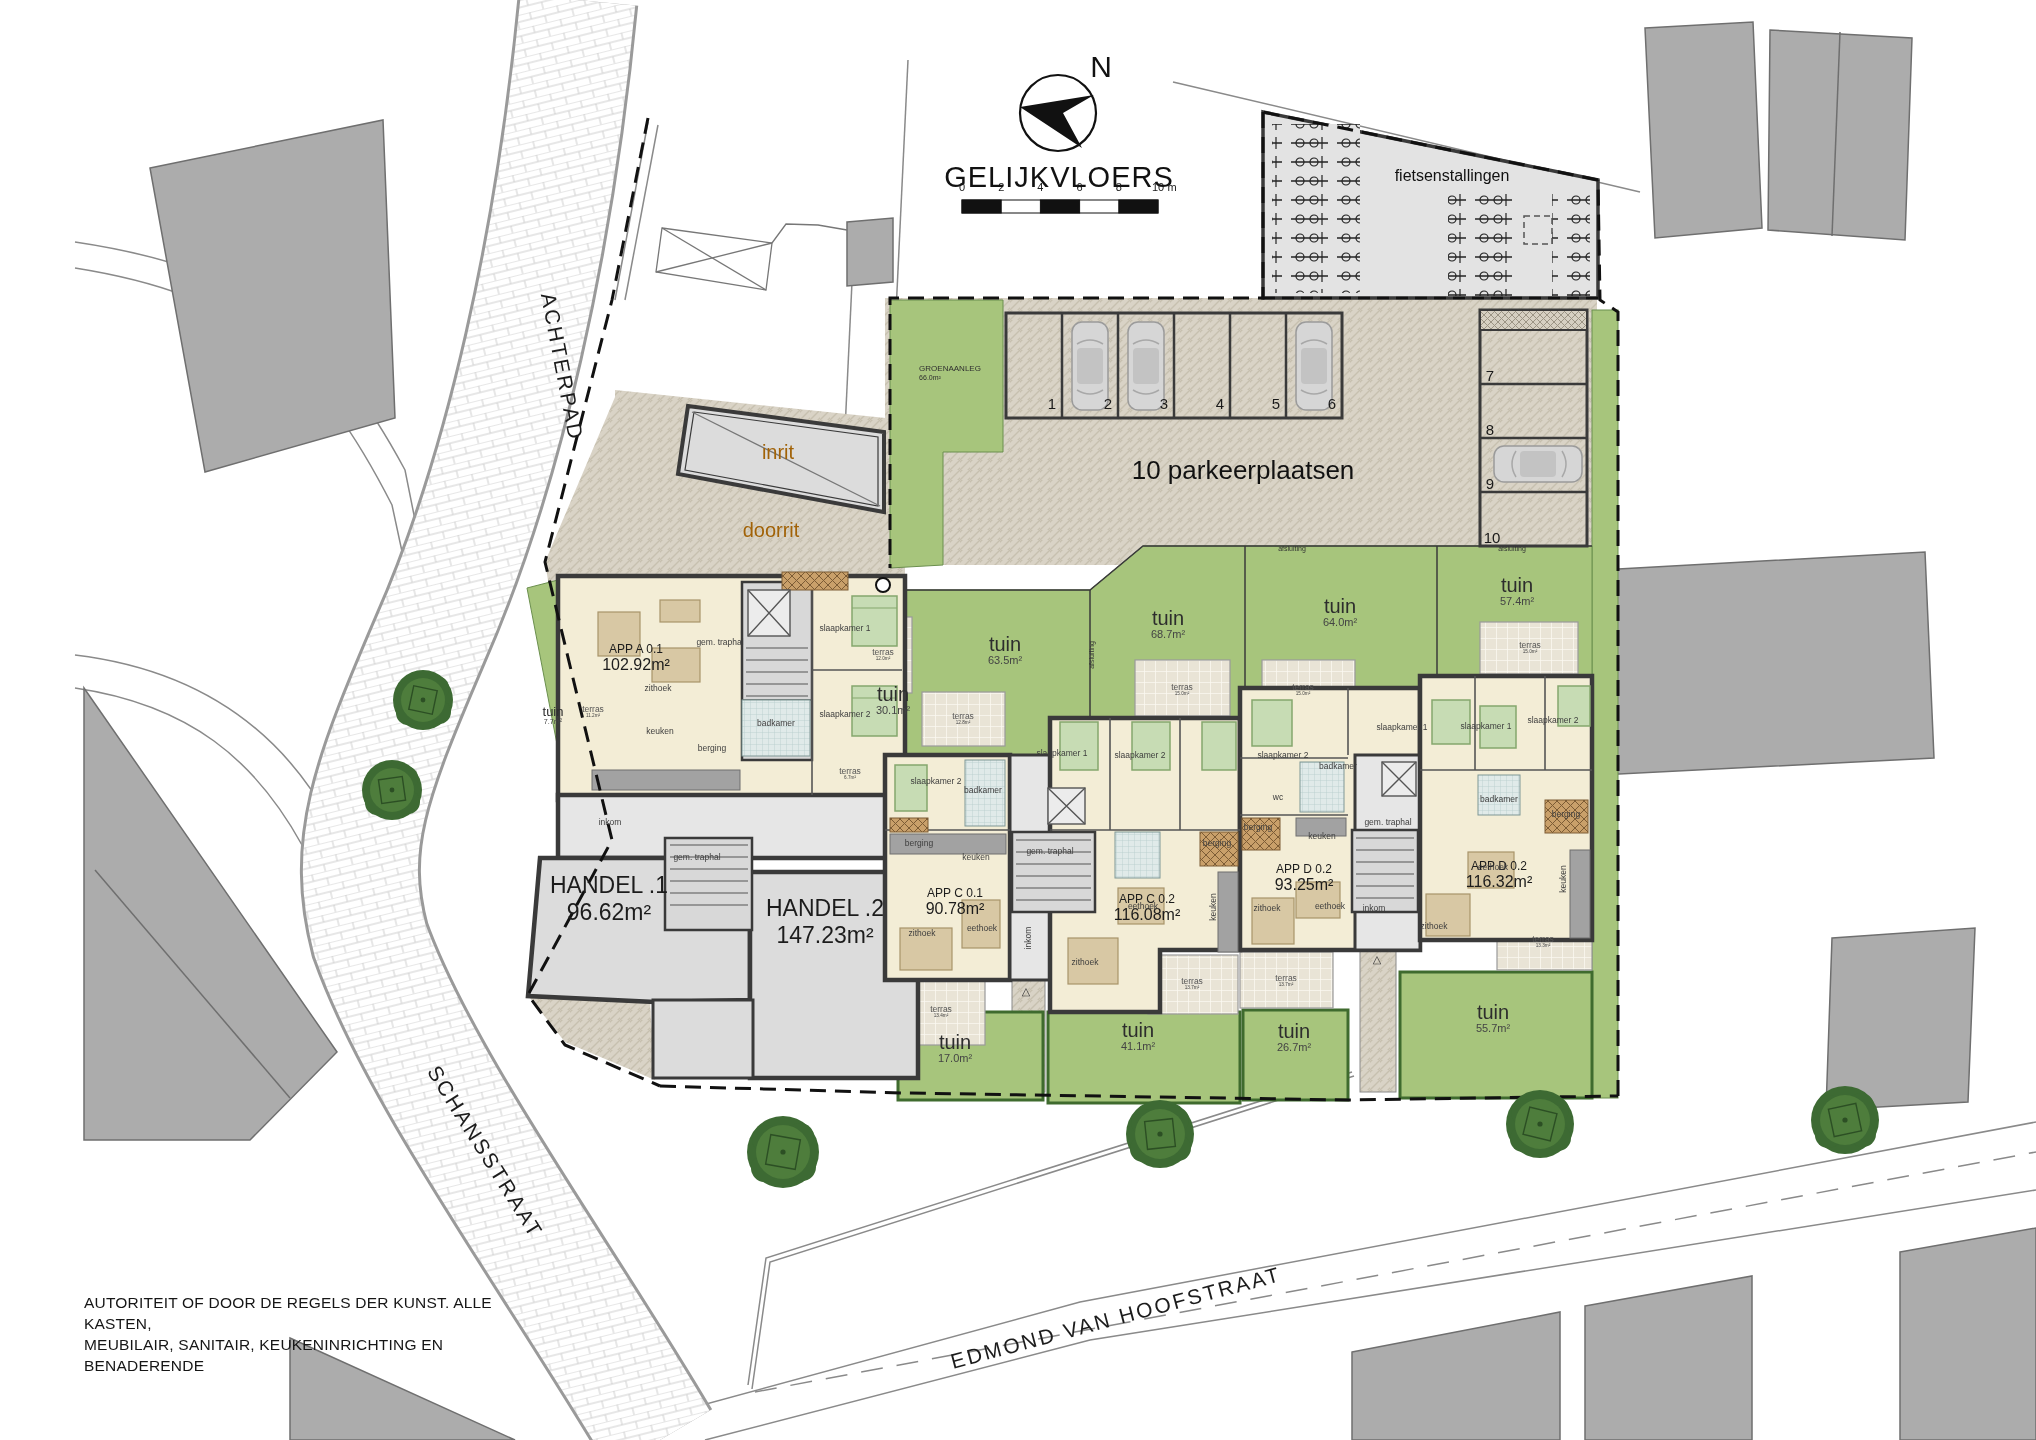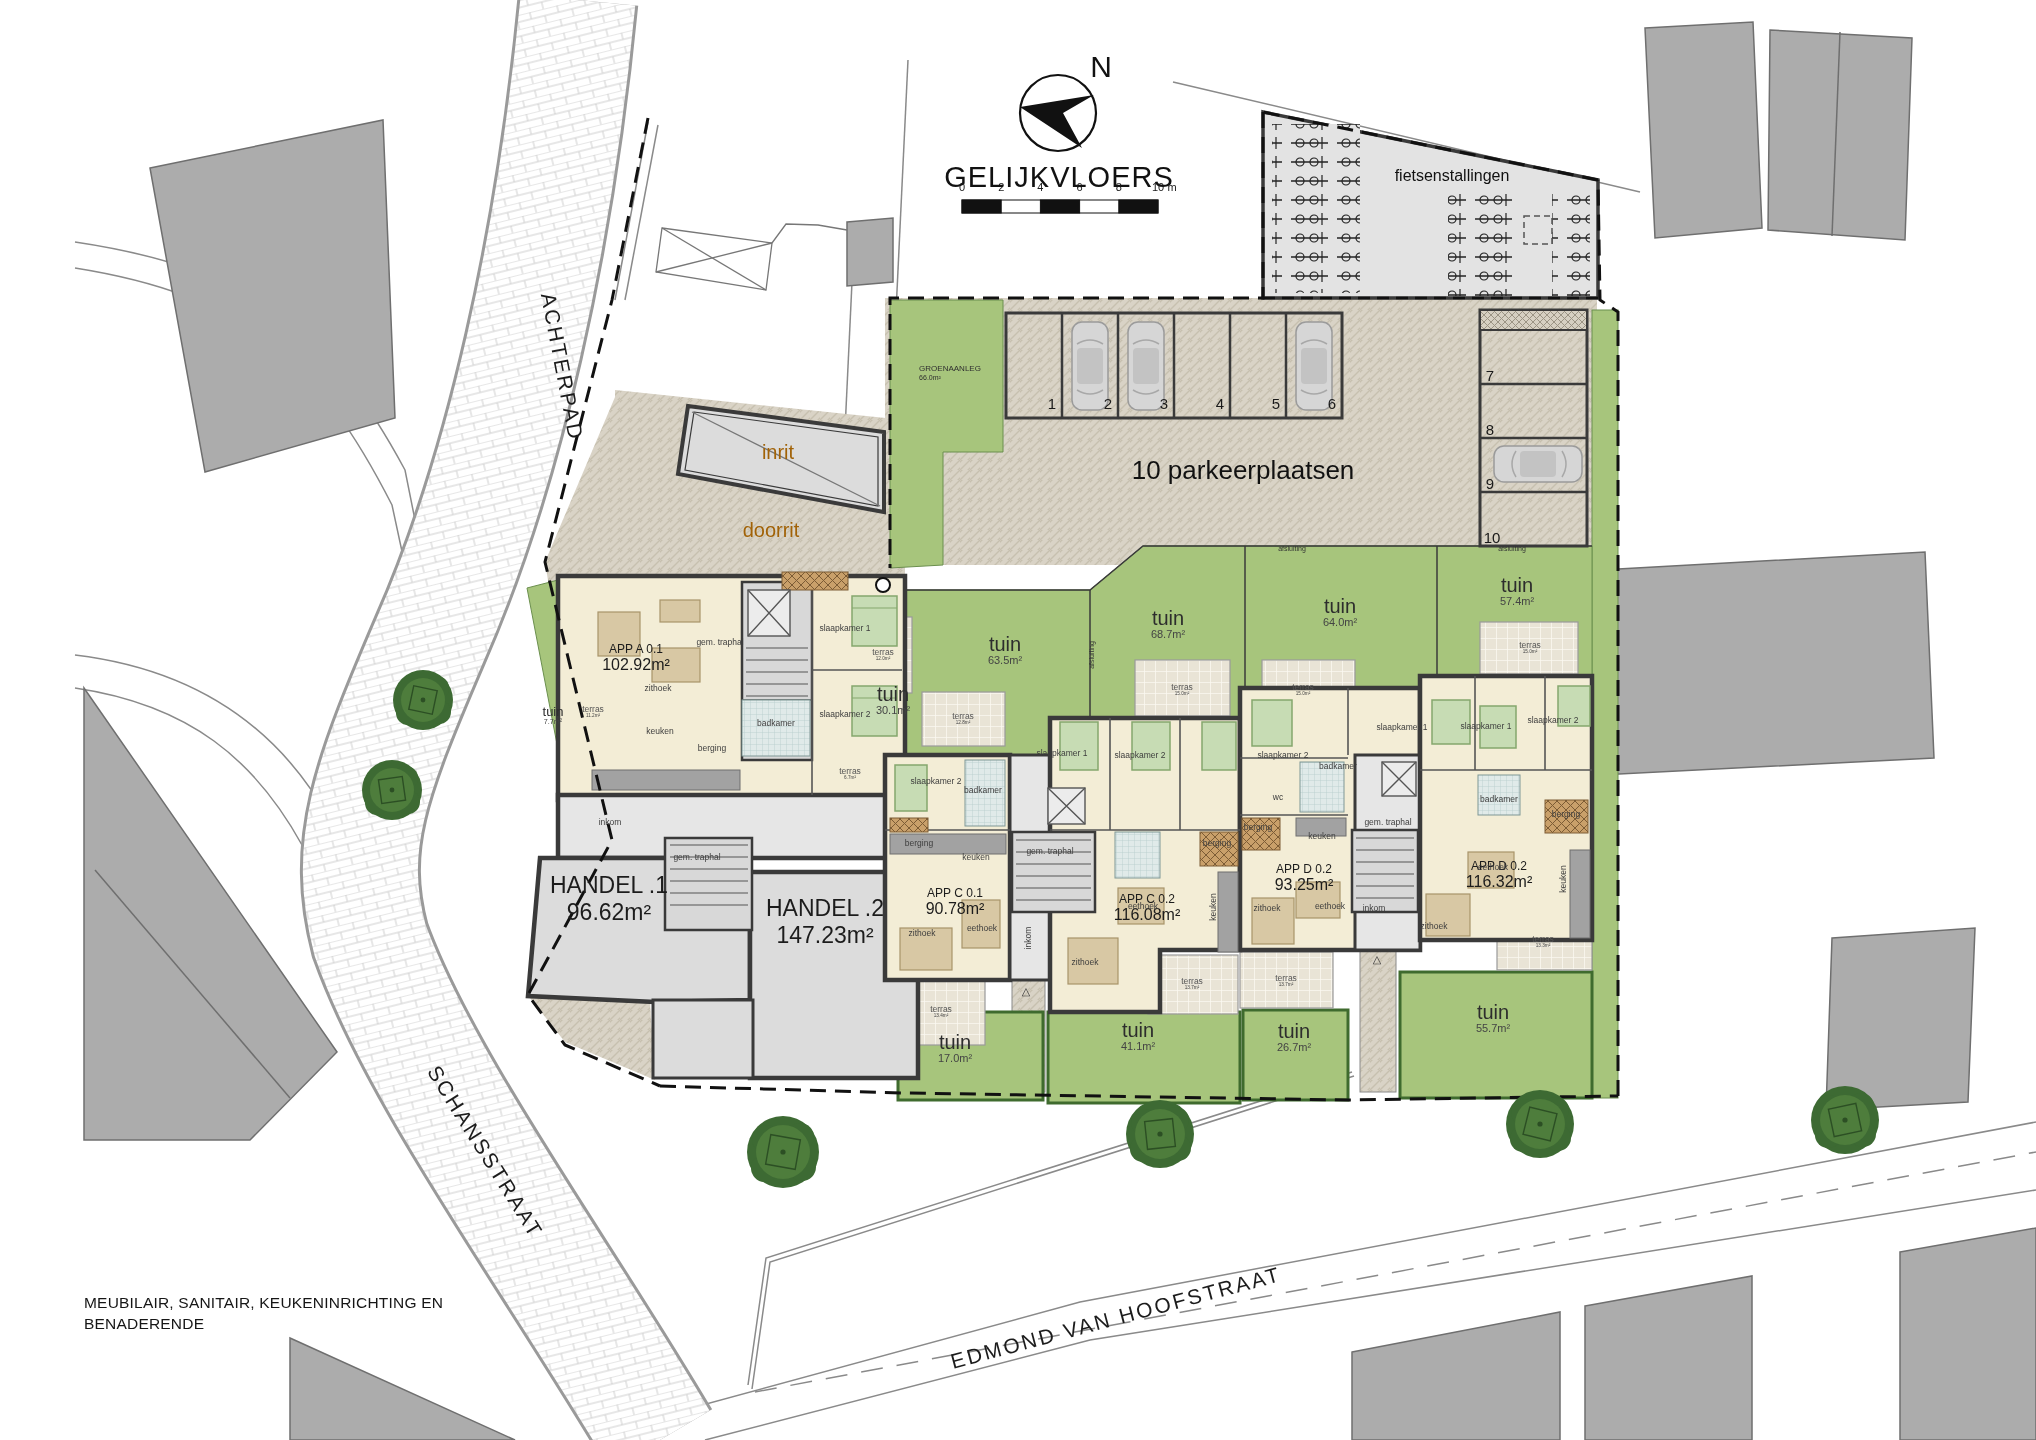--- a/index.html
+++ b/index.html
@@ -451,20 +451,21 @@
   <div class="unit-label" style="left:1304px;top:878px">
     <div class="nm">APP D 0.2</div>
     <div class="ar">93.25m²</div>
   </div>
   <div class="unit-label" style="left:1499px;top:875px">
     <div class="nm">APP D 0.2</div>
     <div class="ar">116.32m²</div>
   </div>
 
   <div id="disclaimer">
+    <div>AUTORITEIT OF DOOR DE REGELS DER KUNST. ALLE KASTEN,</div>
     <div>MEUBILAIR, SANITAIR, KEUKENINRICHTING EN BENADERENDE</div>
 
   </div>
 <div class="ml tuin" style="left: 553px; top: 716px; font-size: 13px; transform: translate(-50%, -50%) rotate(0deg);">
         <div>tuin</div>
         <div class="sub">7.7m²</div>
       </div>
       <div class="ml tuin" style="left: 893px; top: 700px; transform: translate(-50%, -50%) rotate(0deg);">
         <div>tuin</div>
         <div class="sub">30.1m²</div>

